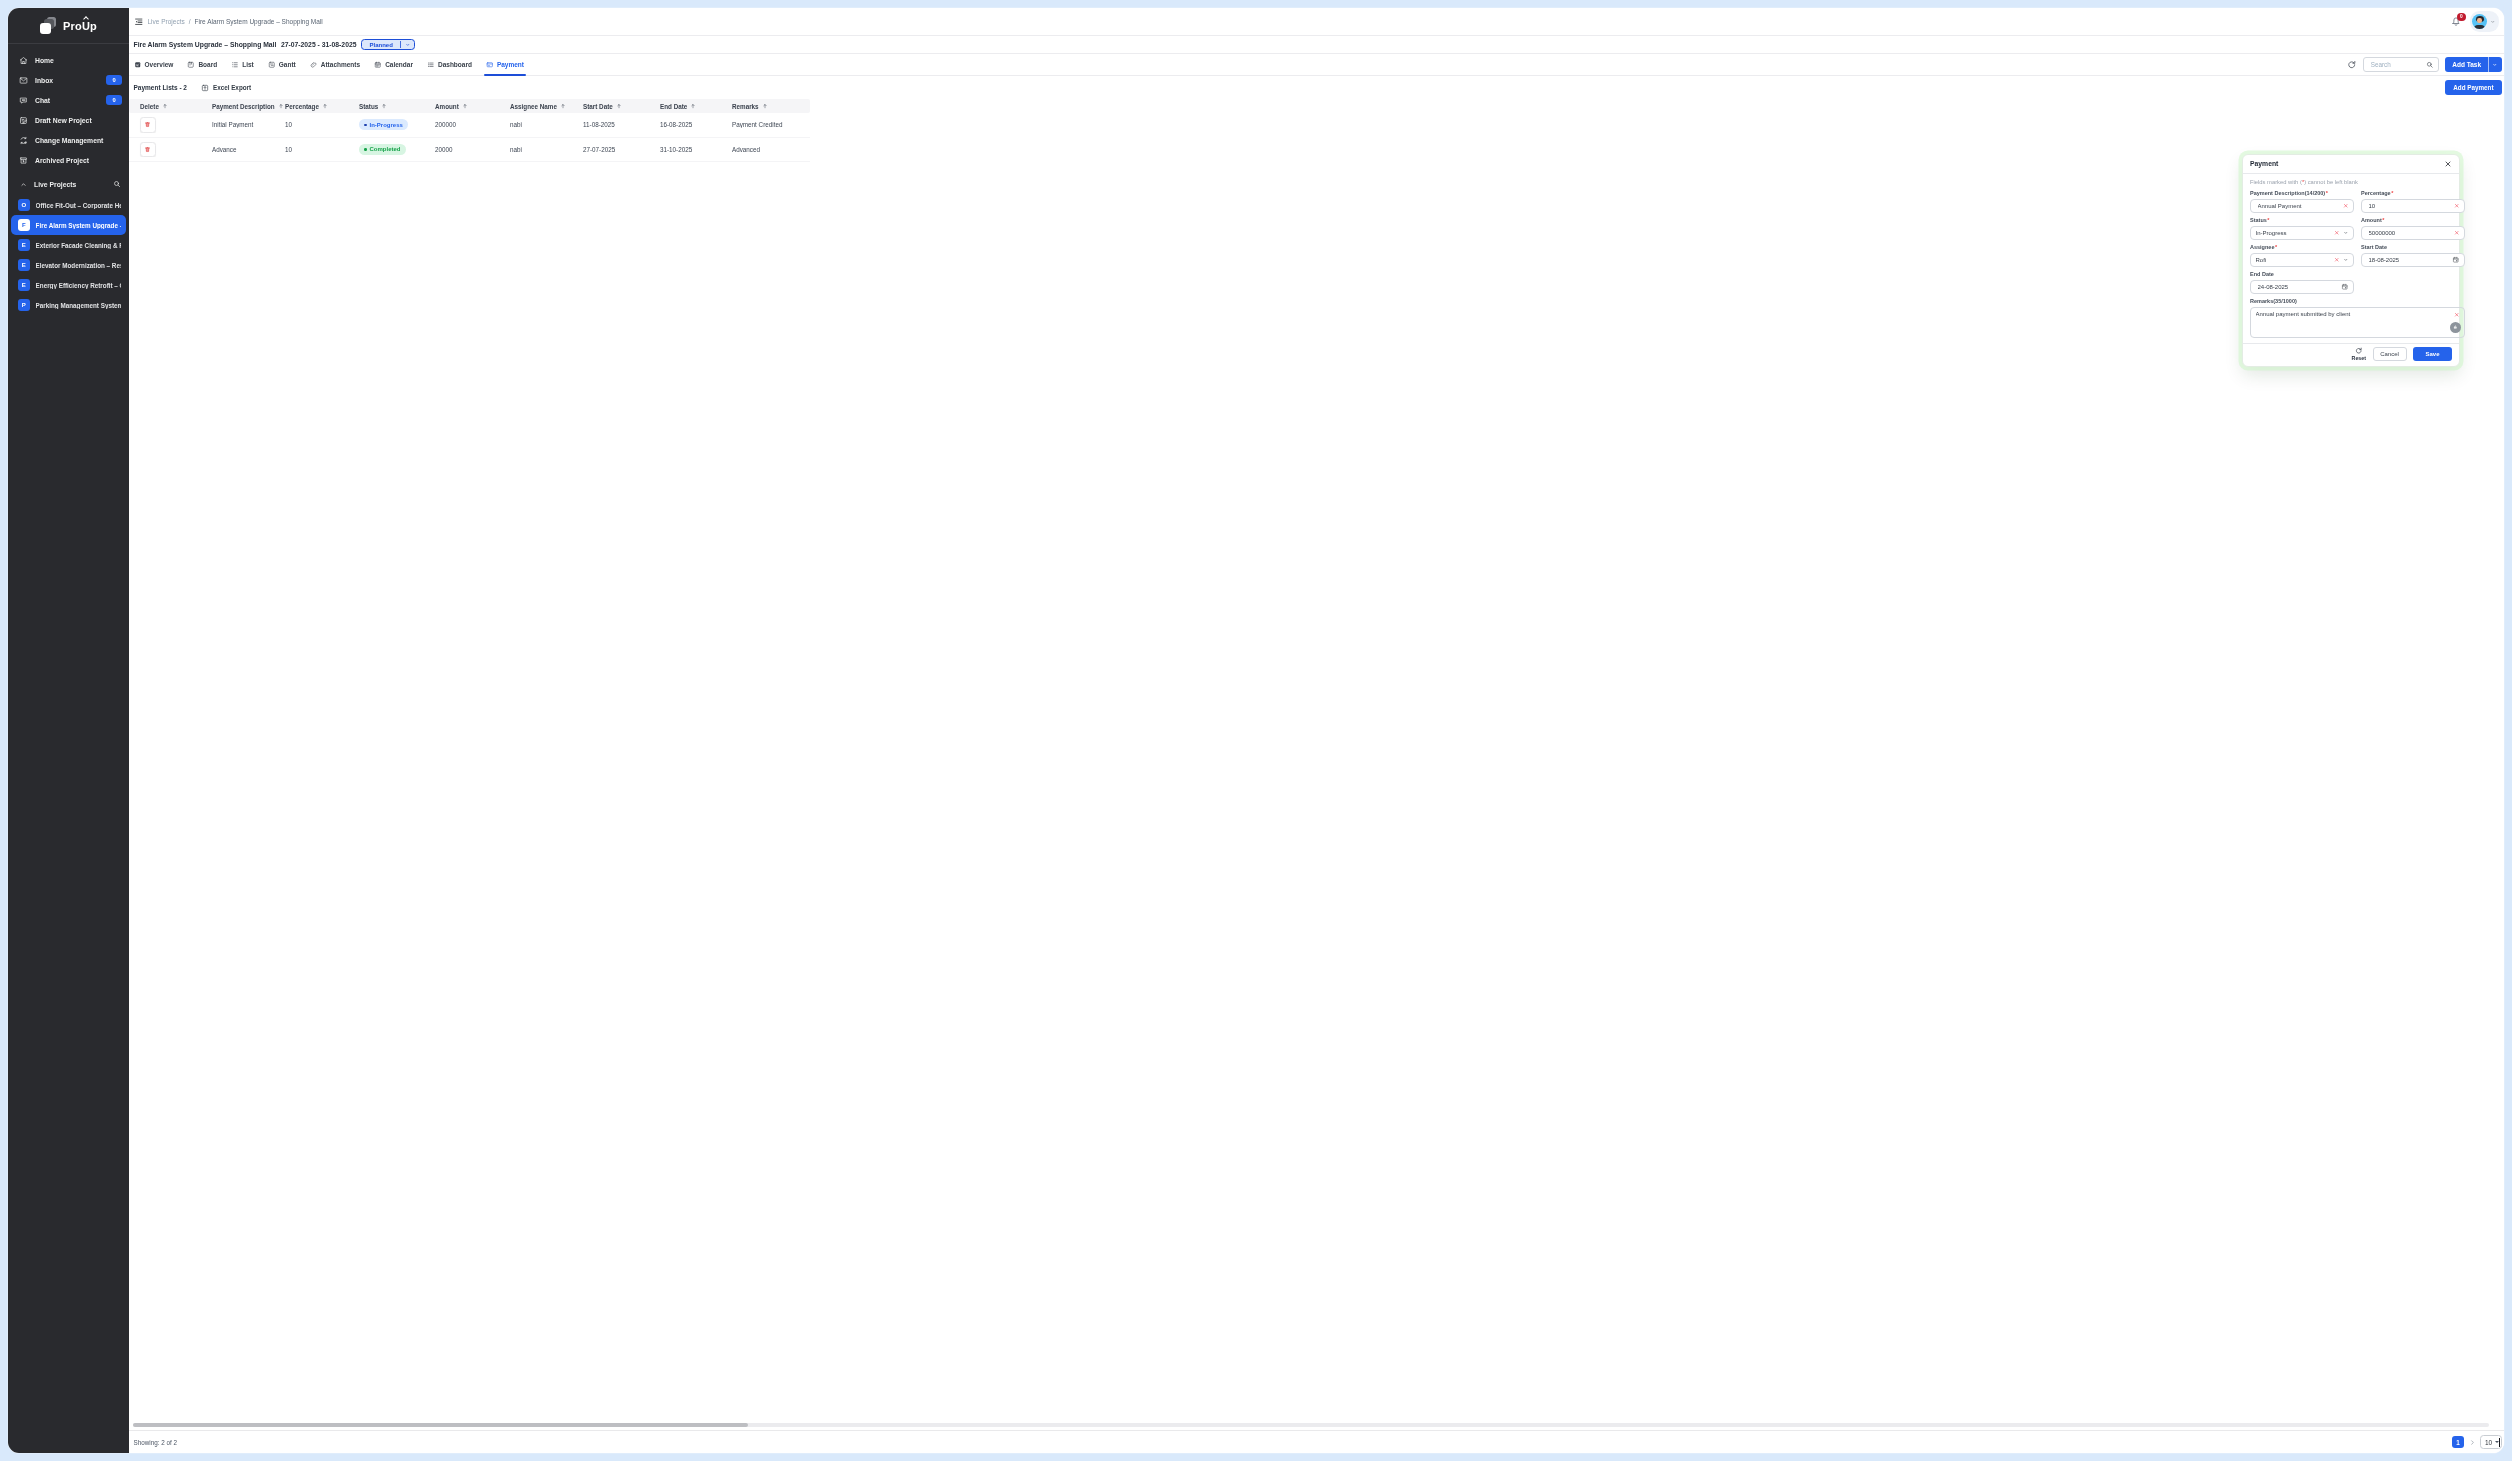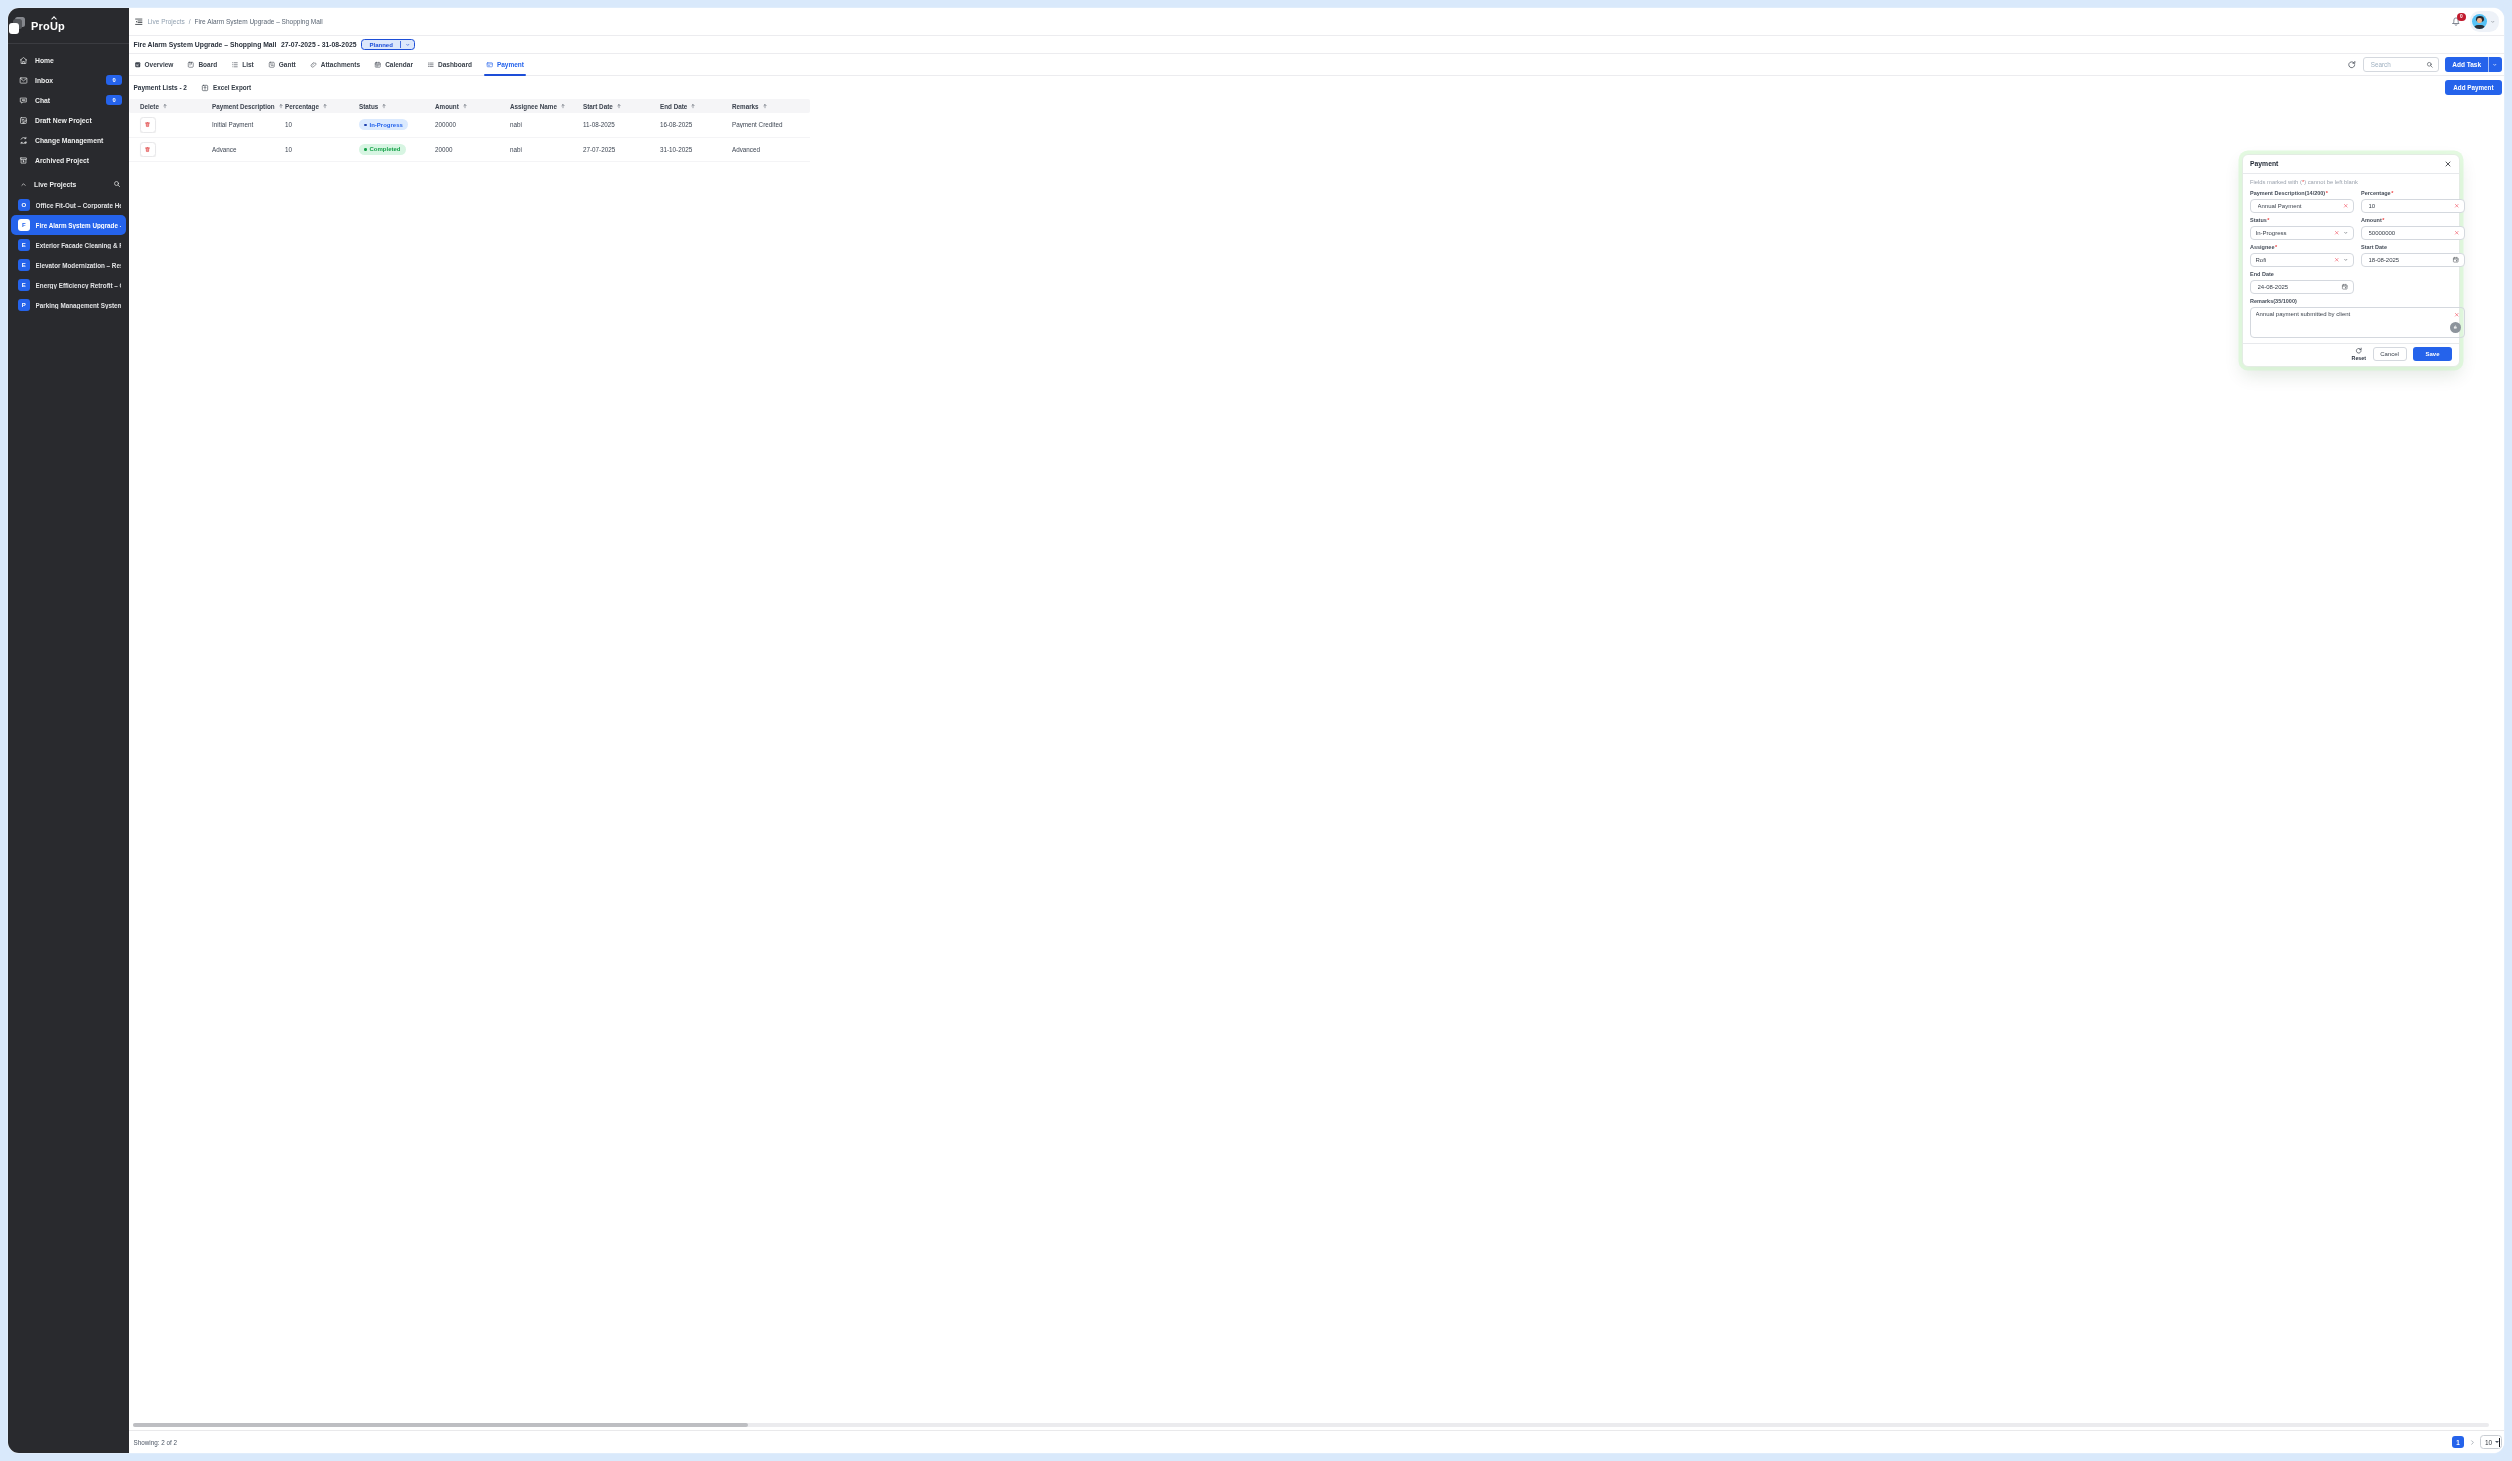--- a/index.html
+++ b/index.html
@@ -10,21 +10,21 @@
     -webkit-font-smoothing:antialiased;
   }
   .frame{position:absolute;inset:0;padding:8px;box-sizing:border-box}
   .app{
     display:flex;width:100%;height:100%;box-sizing:border-box;
     background:#fff;border-radius:11px;overflow:hidden;
     box-shadow:0 0 0 0.5px #e8f1fb;
   }
   
   .sidebar{width:121px;min-width:121px;background:#292a2e;color:#eceded;display:flex;flex-direction:column}
-  .logo-row{height:35px;display:flex;align-items:center;gap:6px;border-bottom:0.5px solid #3b3c41}
+  .logo-row{height:35px;display:flex;align-items:center;justify-content:center;gap:6px;border-bottom:0.5px solid #3b3c41}
   .logo-mark{position:relative;width:17px;height:17px}
   .logo-mark .sq-back{position:absolute;top:0;right:0.5px;width:9.5px;height:9.5px;border-radius:2.5px;background:#85878d}
   .logo-mark .sq-mid{position:absolute;top:2px;right:3px;width:9.5px;height:9.5px;border-radius:2.5px;background:#55575c}
   .logo-mark .sq-front{position:absolute;bottom:0.5px;left:0.5px;width:10.6px;height:10.6px;border-radius:3px;background:#ffffff}
   .logo-text{font-size:11px;font-weight:700;color:#fff;letter-spacing:0.2px;display:flex;align-items:baseline}
   .logo-u{position:relative;display:inline-block}
   .logo-u::after{content:"";position:absolute;left:50%;top:-3px;width:3px;height:3px;
     border-top:1.2px solid #fff;border-left:1.2px solid #fff;transform:translateX(-50%) rotate(45deg)}
   .menu{padding:6px 0 0}
   .mitem{height:20px;display:flex;align-items:center;gap:7px;padding:0 7px 0 11px;cursor:pointer;font-size:6.8px;font-weight:600}

